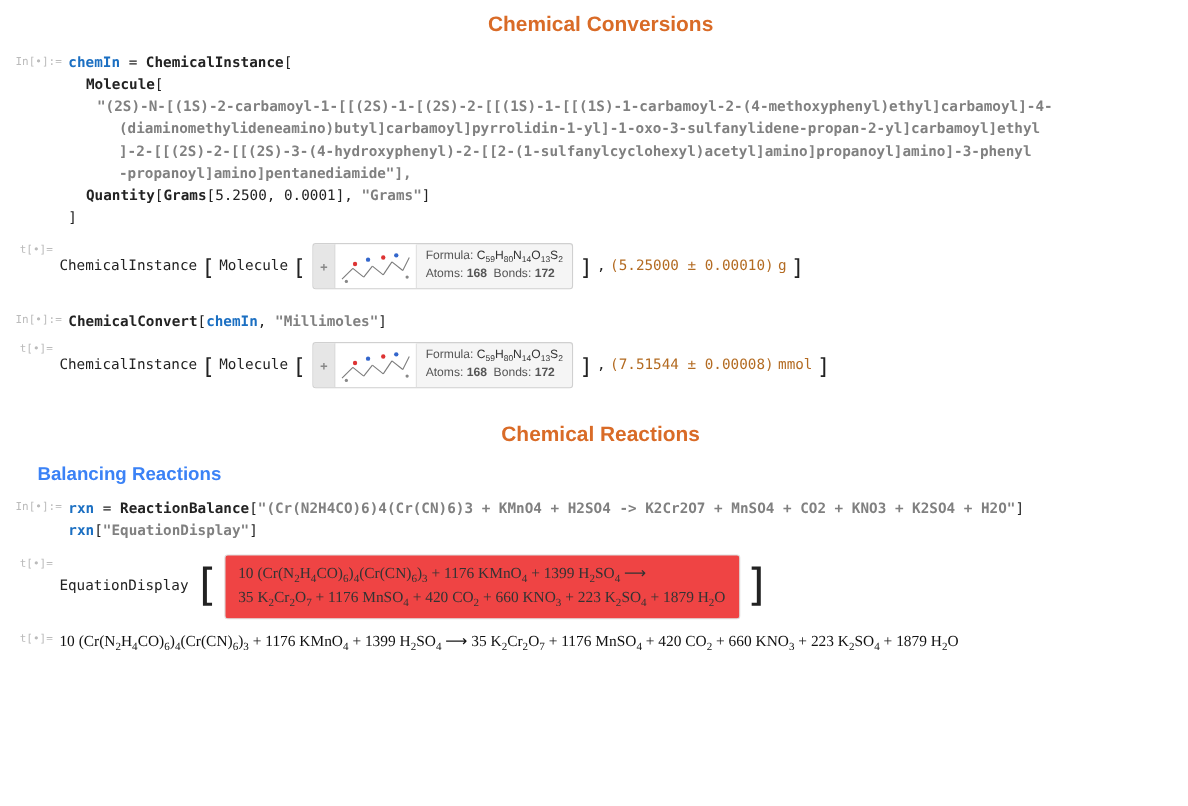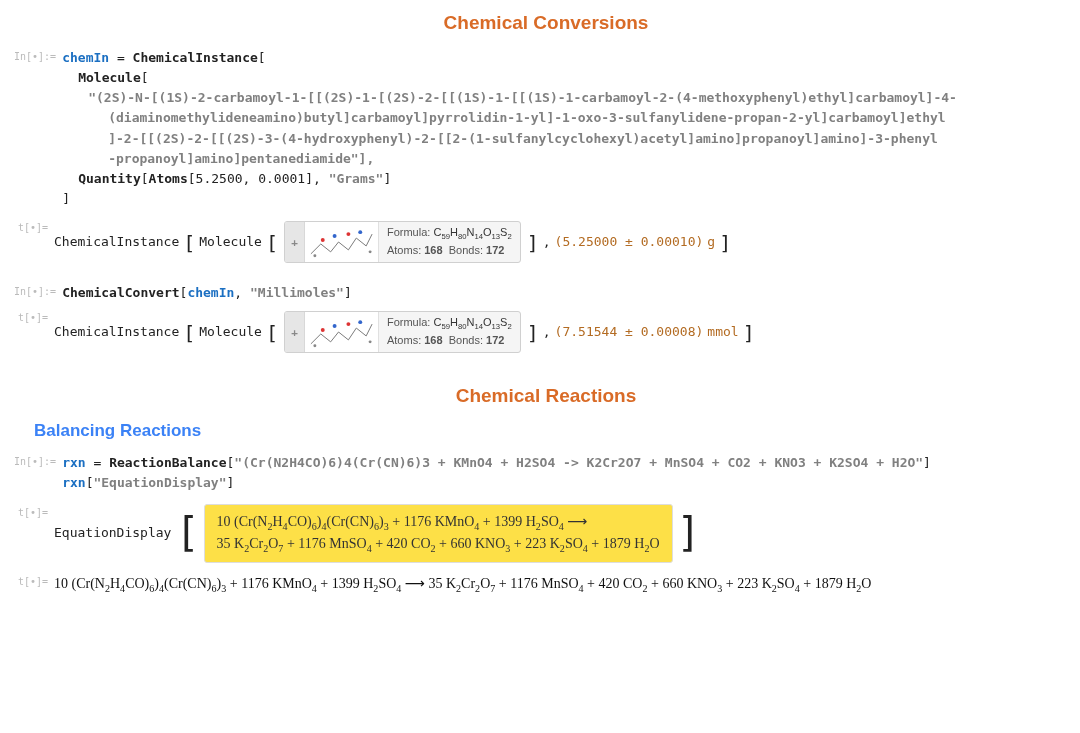--- a/index.html
+++ b/index.html
@@ -95,21 +95,21 @@
     font-size: 11px;
     color: #555;
     line-height: 1.35;
   }
   .molbox .meta .formula { color: #333; }
   .formula sub { font-size: 0.7em; vertical-align: sub; }
 
   .rxnbox {
     display: inline-block;
     border: 1px solid #ddd;
-    background: #fde047;
+    background: #ef4444;
     border-radius: 3px;
     padding: 6px 12px;
     font-family: "Times New Roman", serif;
     font-size: 14px;
     color: #333;
     line-height: 1.5;
   }
   .serif-eq {
     font-family: "Times New Roman", serif;
     font-size: 14px;
@@ -139,21 +139,21 @@
       <span class="sym">chemIn</span><span> = </span><span class="kw">ChemicalInstance</span><span>[</span>
     </div>
     <div class="indent1">
       <span class="kw">Molecule</span><span>[</span>
     </div>
     <div class="indent2"><span class="str">"(2S)-N-[(1S)-2-carbamoyl-1-[[(2S)-1-[(2S)-2-[[(1S)-1-[[(1S)-1-carbamoyl-2-(4-methoxyphenyl)ethyl]carbamoyl]-4-</span></div>
     <div class="indent2" style="padding-left:46px;"><span class="str">(diaminomethylideneamino)butyl]carbamoyl]pyrrolidin-1-yl]-1-oxo-3-sulfanylidene-propan-2-yl]carbamoyl]ethyl</span></div>
     <div class="indent2" style="padding-left:46px;"><span class="str">]-2-[[(2S)-2-[[(2S)-3-(4-hydroxyphenyl)-2-[[2-(1-sulfanylcyclohexyl)acetyl]amino]propanoyl]amino]-3-phenyl</span></div>
     <div class="indent2" style="padding-left:46px;"><span class="str">-propanoyl]amino]pentanediamide"],</span></div>
     <div class="indent1">
-      <span class="kw">Quantity</span><span>[</span><span class="kw">Atoms</span><span>[5.2500, 0.0001], </span><span class="str">"Grams"</span><span>]</span>
+      <span class="kw">Quantity</span><span>[</span><span class="kw">Grams</span><span>[5.2500, 0.0001], </span><span class="str">"Grams"</span><span>]</span>
     </div>
     <div><span>]</span></div>
   </div>
 </div>
 
 <div class="cell" style="margin-top:10px;">
   <div class="cell-label">t[•]=</div>
   <div class="cell-body outrow">
     <span>ChemicalInstance</span>
       <span class="bracket">[</span>

